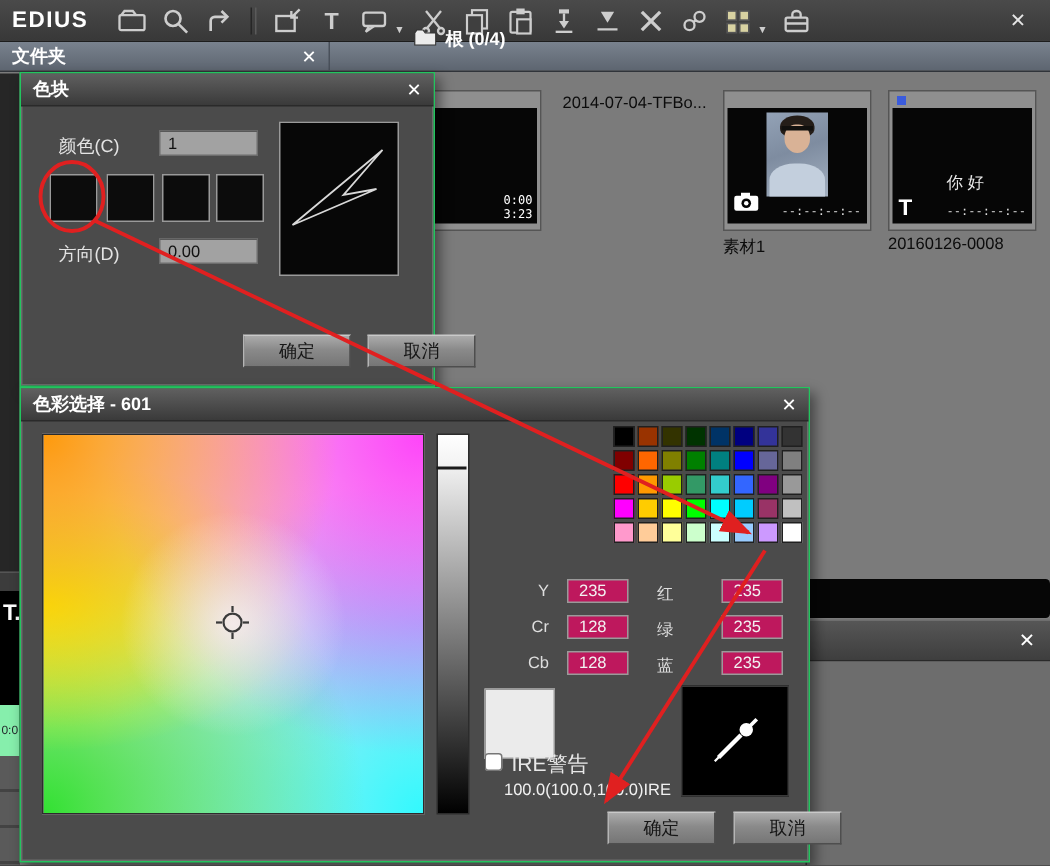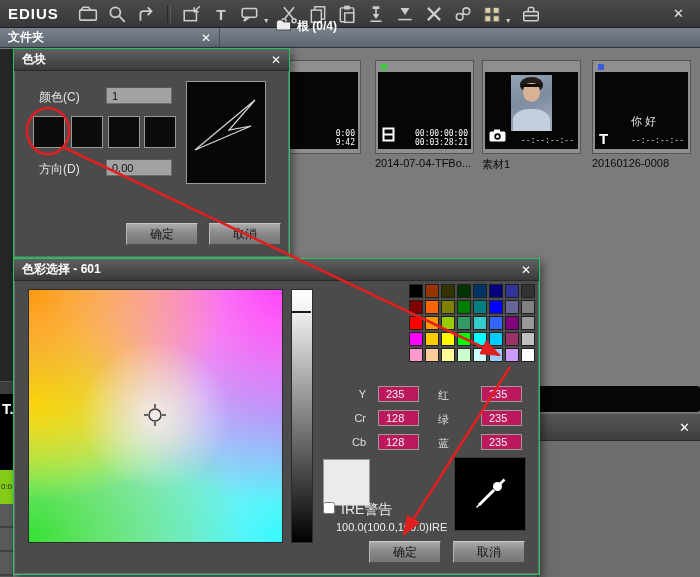--- a/index.html
+++ b/index.html
@@ -52,21 +52,21 @@
   
   .dlg{background:#4b4b4b;border:1px solid #22c55e;box-shadow:inset 0 0 0 1px #6c6c6c,3px 4px 8px rgba(0,0,0,.45);}
   .tbar{height:21px;background:linear-gradient(#606060,#3a3a3a);display:flex;align-items:center;
     padding:0 8px;color:#fff;font-size:12px;font-weight:bold;border-bottom:1px solid #2a2a2a;}
   .tbar .x{margin-left:auto;font-size:12px;font-weight:bold;color:#fff;}
   .dlabel{position:absolute;color:#e4e4e4;font-size:12px;}
   .dinput{position:absolute;background:#a2a2a2;border:1px solid #6d6d6d;border-top-color:#585858;
     color:#111;font-size:11px;padding:0 0 0 5px;height:17px;box-sizing:border-box;font-family:inherit;}
   .btn{position:absolute;width:72px;height:22px;background:linear-gradient(#ababab,#8a8a8a 45%,#767676);
     border:1px solid #4e4e4e;border-top-color:#c9c9c9;border-left-color:#b5b5b5;
-    color:#161616;font-size:12px;font-family:inherit;padding:0;}
+    color:#161616;font-size:12px;font-family:inherit;padding:0;margin-left:36px;}
 
   
   .dlg1{left:13px;top:48px;width:277px;height:210px;z-index:10;}
   .swatch{position:absolute;top:67px;width:30px;height:30px;background:#0c0c0c;border:1px solid #9a9a9a;}
   .preview{position:absolute;left:172px;top:32px;width:78px;height:101px;background:#070707;border:1px solid #9a9a9a;}
 
   
   .dlg2{left:13px;top:258px;width:527px;height:317px;z-index:11;}
   .grad{position:absolute;left:14px;top:30px;width:253px;height:252px;border:1px solid #2c2c2c;
     background:
@@ -93,21 +93,21 @@
   .ire-lbl{position:absolute;left:327px;top:242px;color:#e8e8e8;font-size:14px;}
   .ire-txt{position:absolute;left:322px;top:262px;color:#f0f0f0;font-size:11px;}
   .dropper{position:absolute;left:440px;top:198px;width:70px;height:72px;background:#000;border:1px solid #3a3a3a;
     display:flex;align-items:center;justify-content:center;}
 
   
   .lstrip{left:0;top:49px;width:13px;height:528px;background:#262626;z-index:1;}
   .lt-icon{left:0;top:381px;width:13px;height:13px;background:#3c3c3c;border-top:1px solid #555;}
   .lt-t{left:0;top:394px;width:13px;height:76px;background:#000;color:#fff;font-weight:bold;
     font-size:15px;line-height:30px;padding-left:2px;}
-  .lt-tc{left:0;top:470px;width:13px;height:34px;background:#84cc16;color:#23262b;font-size:8px;
+  .lt-tc{left:0;top:470px;width:13px;height:34px;background:#86efac;color:#23262b;font-size:8px;
     line-height:34px;text-align:center;}
   .lt-rows{left:0;top:504px;width:13px;height:73px;
     background:repeating-linear-gradient(#5a5a5a 0,#5a5a5a 22px,#434343 22px,#434343 24px);}
   .blackbar{left:537px;top:386px;width:163px;height:26px;background:#060606;border-radius:3px;z-index:2;}
   .rp-tbar{left:537px;top:413px;width:163px;height:28px;background:linear-gradient(#565656,#3e3e3e);
     border-top:1px solid #6e6e6e;border-bottom:1px solid #292929;display:flex;align-items:center;z-index:2;}
   .rp-x{margin-left:auto;margin-right:10px;color:#fff;font-weight:bold;font-size:13px;}
   .rp-body{left:537px;top:441px;width:163px;height:136px;background:#6d6d6d;border-left:1px solid #3c3c3c;z-index:2;}
 
   .anno{left:0;top:0;z-index:50;pointer-events:none;}
@@ -236,45 +236,28 @@
       <span>根 (0/4)</span>
     </div>
   </div>
 
   <div class="abs clip" style="left:215px">
     <div class="clip-frame">
       <div class="clip-head"></div>
       <div class="clip-img">
         <div class="clip-tc">
           <div>0:00</div>
-            <div>9:42</div>
+            <div>3:23</div>
         </div>
       </div>
     </div>
     <div class="clip-label"></div>
   </div>
 
   <div class="abs clip" style="left:328px">
-    <div class="clip-frame">
-      <div class="clip-head">
-          <span class="dot" style="background: rgb(63, 202, 63);"></span>
-        </div>
-      <div class="clip-img">
-        <span class="clip-icon">
-          <svg width="13" height="15" viewBox="0 0 13 15">
-              <rect x="0.5" y="0.5" width="12" height="14" fill="#fff"></rect>
-          <rect x="2.5" y="2.5" width="8" height="4" fill="#060606"></rect>
-              <rect x="2.5" y="8.5" width="8" height="4" fill="#060606"></rect>
-            </svg></span>
-        <div class="clip-tc">
-          <div>00:00:00:00</div>
-            <div>00:03:28:21</div>
-        </div>
-      </div>
-    </div>
     <div class="clip-label">2014-07-04-TFBo...</div>
   </div>
 
   <div class="abs clip" style="left:435px">
     <div class="clip-frame">
       <div class="clip-head"></div>
       <div class="clip-img">
         <div class="photo">
           <div class="ph-body"></div>
             <div class="ph-hair"></div>

